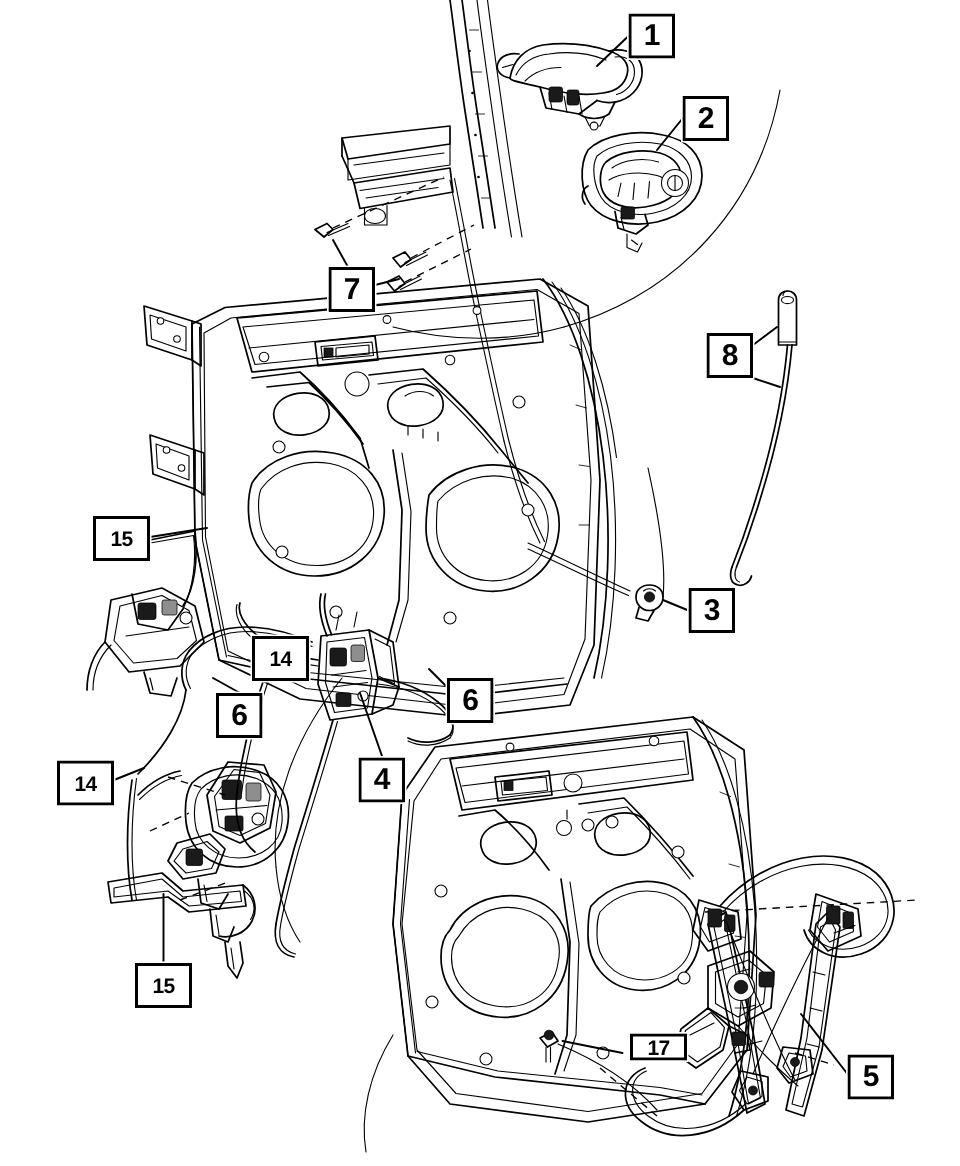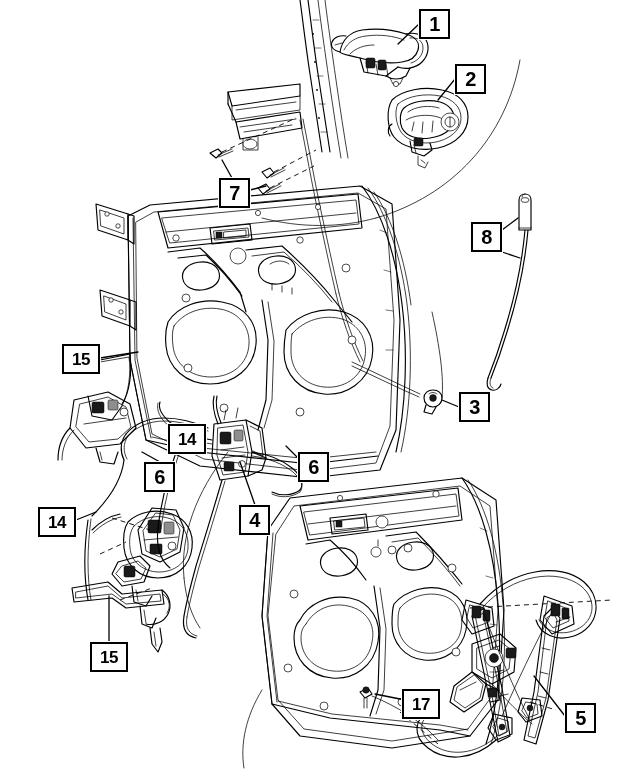--- a/index.html
+++ b/index.html
@@ -42,21 +42,21 @@
     align-items: center;
     justify-content: center;
     font-family: "Liberation Sans", sans-serif;
     font-size: 20px;
     font-weight: bold;
     color: #000000;
     line-height: 1;
     letter-spacing: -0.5px;
     user-select: none;
   }
-  .callout.wide { font-size: 17px; }
+  .callout.wide { font-size: 14px; }
   svg { display: block; }
   .ln { fill: none; stroke: #000000; stroke-width: 1.15; stroke-linecap: round; stroke-linejoin: round; }
   .ln-thin { fill: none; stroke: #000000; stroke-width: 0.75; stroke-linecap: round; stroke-linejoin: round; }
   .ln-hair { fill: none; stroke: #000000; stroke-width: 0.55; stroke-linecap: round; stroke-linejoin: round; }
   .ln-lead { fill: none; stroke: #000000; stroke-width: 1.3; stroke-linecap: round; }
   .ln-dash { fill: none; stroke: #000000; stroke-width: 0.9; stroke-dasharray: 5 4; stroke-linecap: butt; }
   .fill-k { fill: #1a1a1a; stroke: #000000; stroke-width: 0.5; }
   .fill-g { fill: #8e8e8e; stroke: #000000; stroke-width: 0.5; }
   .fill-w-thin { fill: #ffffff; stroke: #000000; stroke-width: 0.7; }
 </style>
@@ -557,17 +557,17 @@
     <div class="callout" style="left:219px; top:178px; width:31px; height:30px;">7</div>
     <div class="callout" style="left:471px; top:222px; width:31px; height:30px;">8</div>
     <div class="callout" style="left:459px; top:392px; width:31px; height:30px;">3</div>
     <div class="callout wide" style="left:62px; top:344px; width:38px; height:30px;">15</div>
     <div class="callout wide" style="left:168px; top:424px; width:38px; height:30px;">14</div>
     <div class="callout" style="left:144px; top:462px; width:31px; height:30px;">6</div>
     <div class="callout" style="left:298px; top:452px; width:31px; height:30px;">6</div>
     <div class="callout" style="left:239px; top:505px; width:31px; height:30px;">4</div>
     <div class="callout wide" style="left:38px; top:507px; width:38px; height:30px;">14</div>
     <div class="callout wide" style="left:90px; top:642px; width:38px; height:30px;">15</div>
-    <div class="callout wide" style="left:402px; top:689px; width:38px; height:30px;">17</div>
+    <div class="callout wide" style="left:420px; top:689px; width:38px; height:18px;">17</div>
     <div class="callout" style="left:565px; top:703px; width:31px; height:30px;">5</div>
   </div>
 
 </div>
 
 </body></html>

